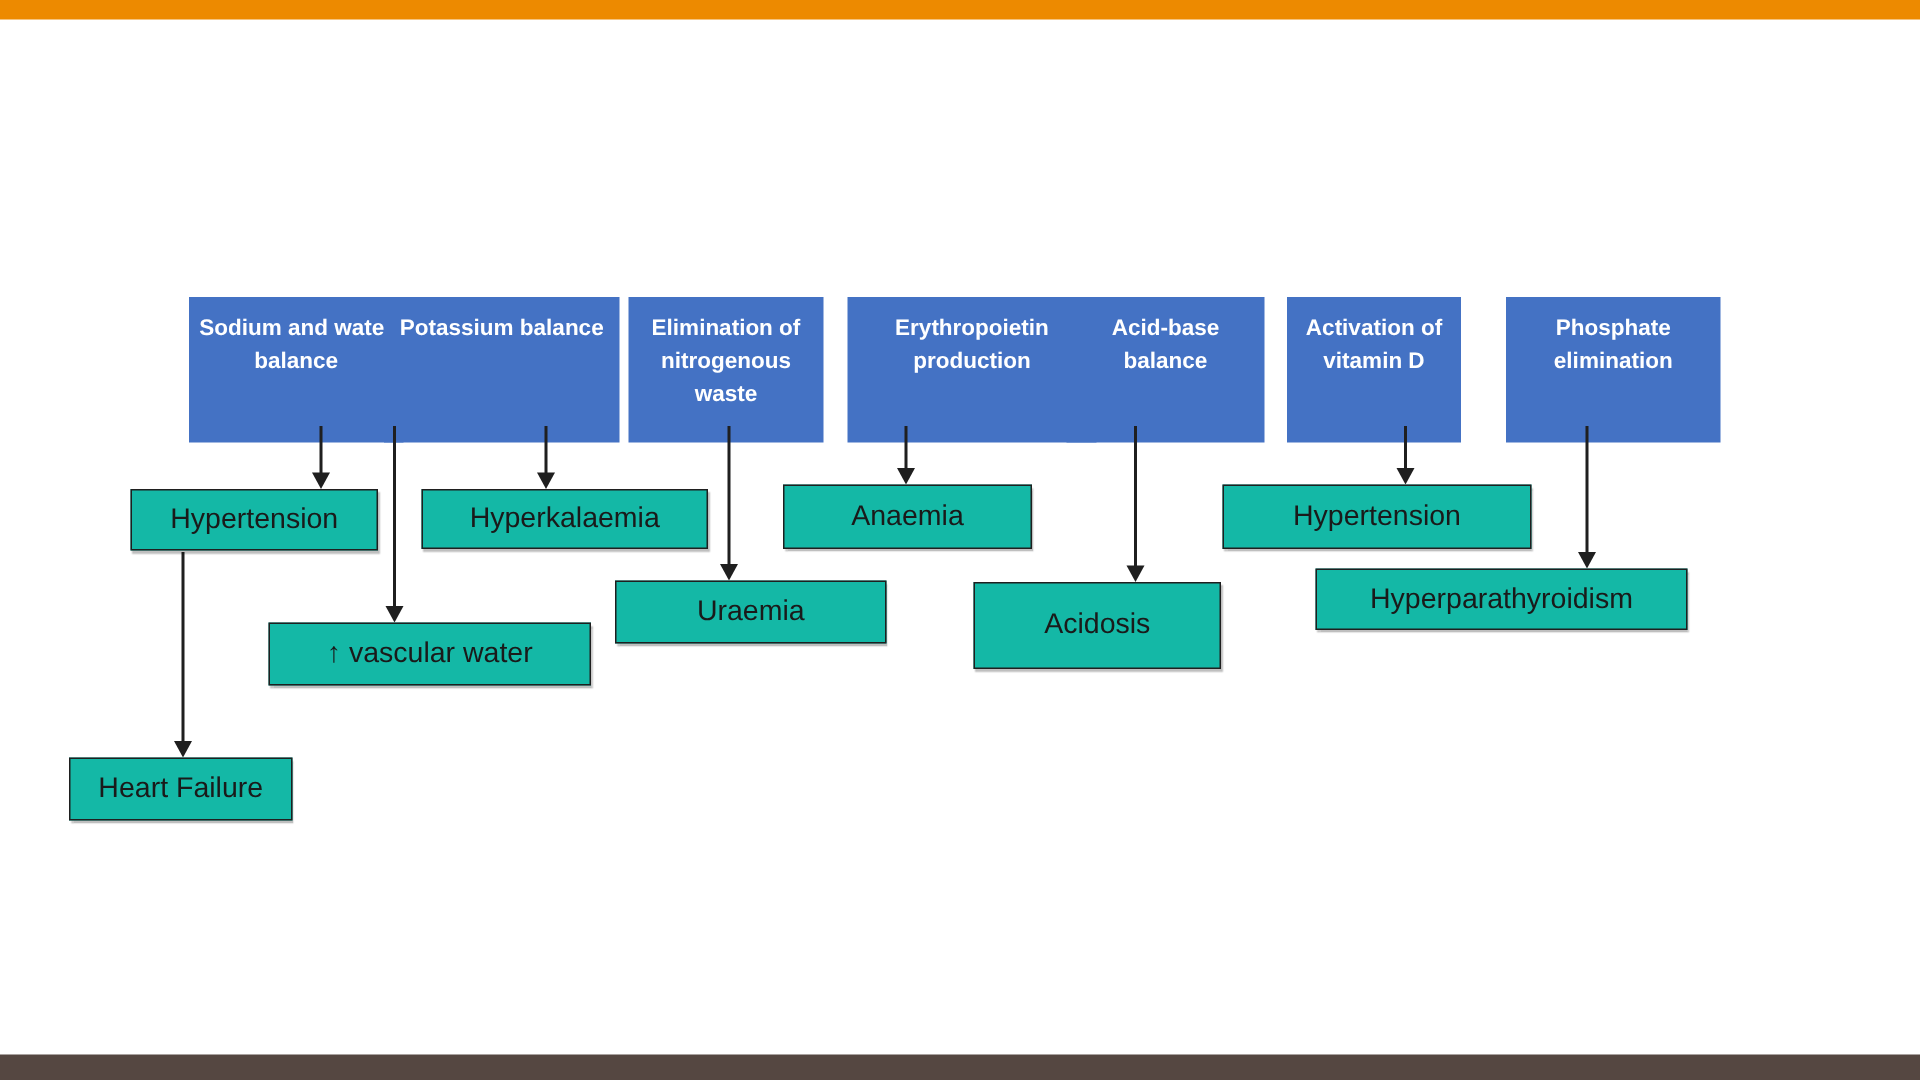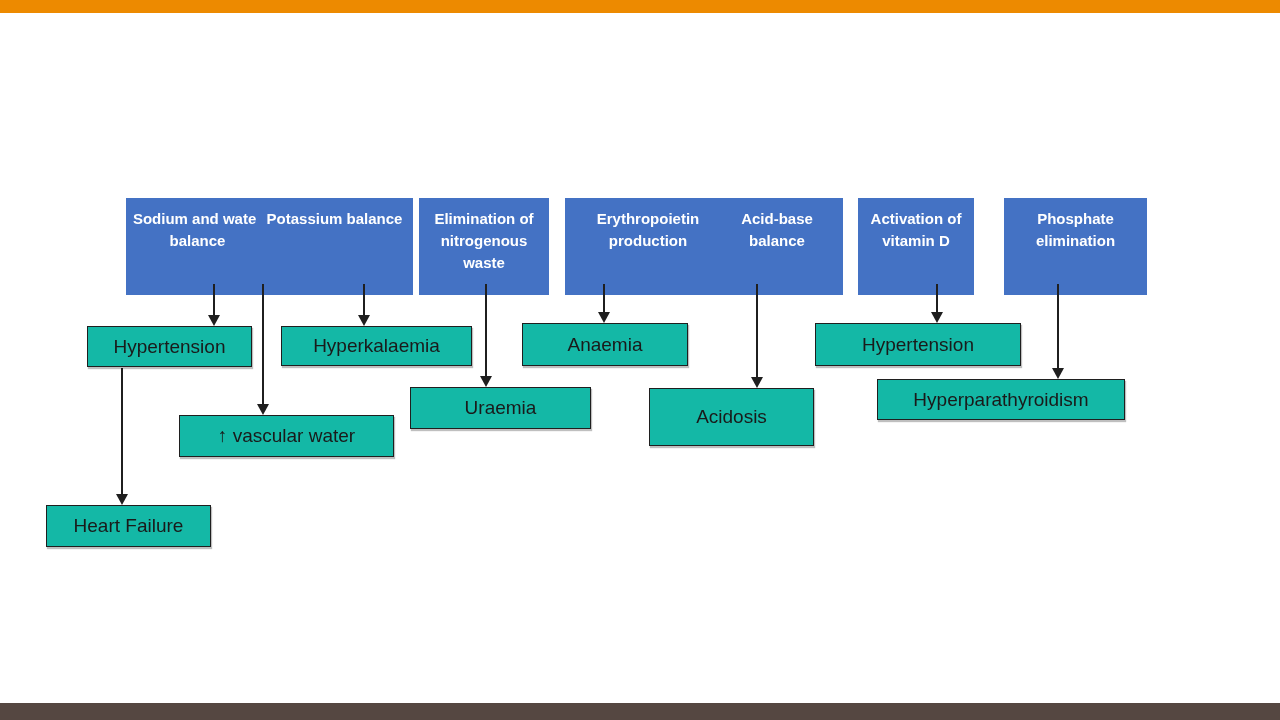--- a/index.html
+++ b/index.html
@@ -147,21 +147,21 @@
     </div>
     <div class="out-box" style="left:649px;top:388px;width:165px;height:58px">
       <span>Acidosis</span>
     </div>
     <div class="out-box" style="left:877px;top:379px;width:248px;height:41px">
       <span>Hyperparathyroidism</span>
     </div>
     <div class="out-box" style="left:179px;top:415px;width:215px;height:42px">
       <span>↑ vascular water</span>
     </div>
-    <div class="out-box" style="left:46px;top:505px;width:165px;height:42px">
+    <div class="out-box" style="left:46px;top:505px;width:149px;height:42px">
       <span>Heart Failure</span>
     </div>
 
   </div>
 
   <div class="bottom-bar"></div>
 
 </div>
 
 </body></html>

